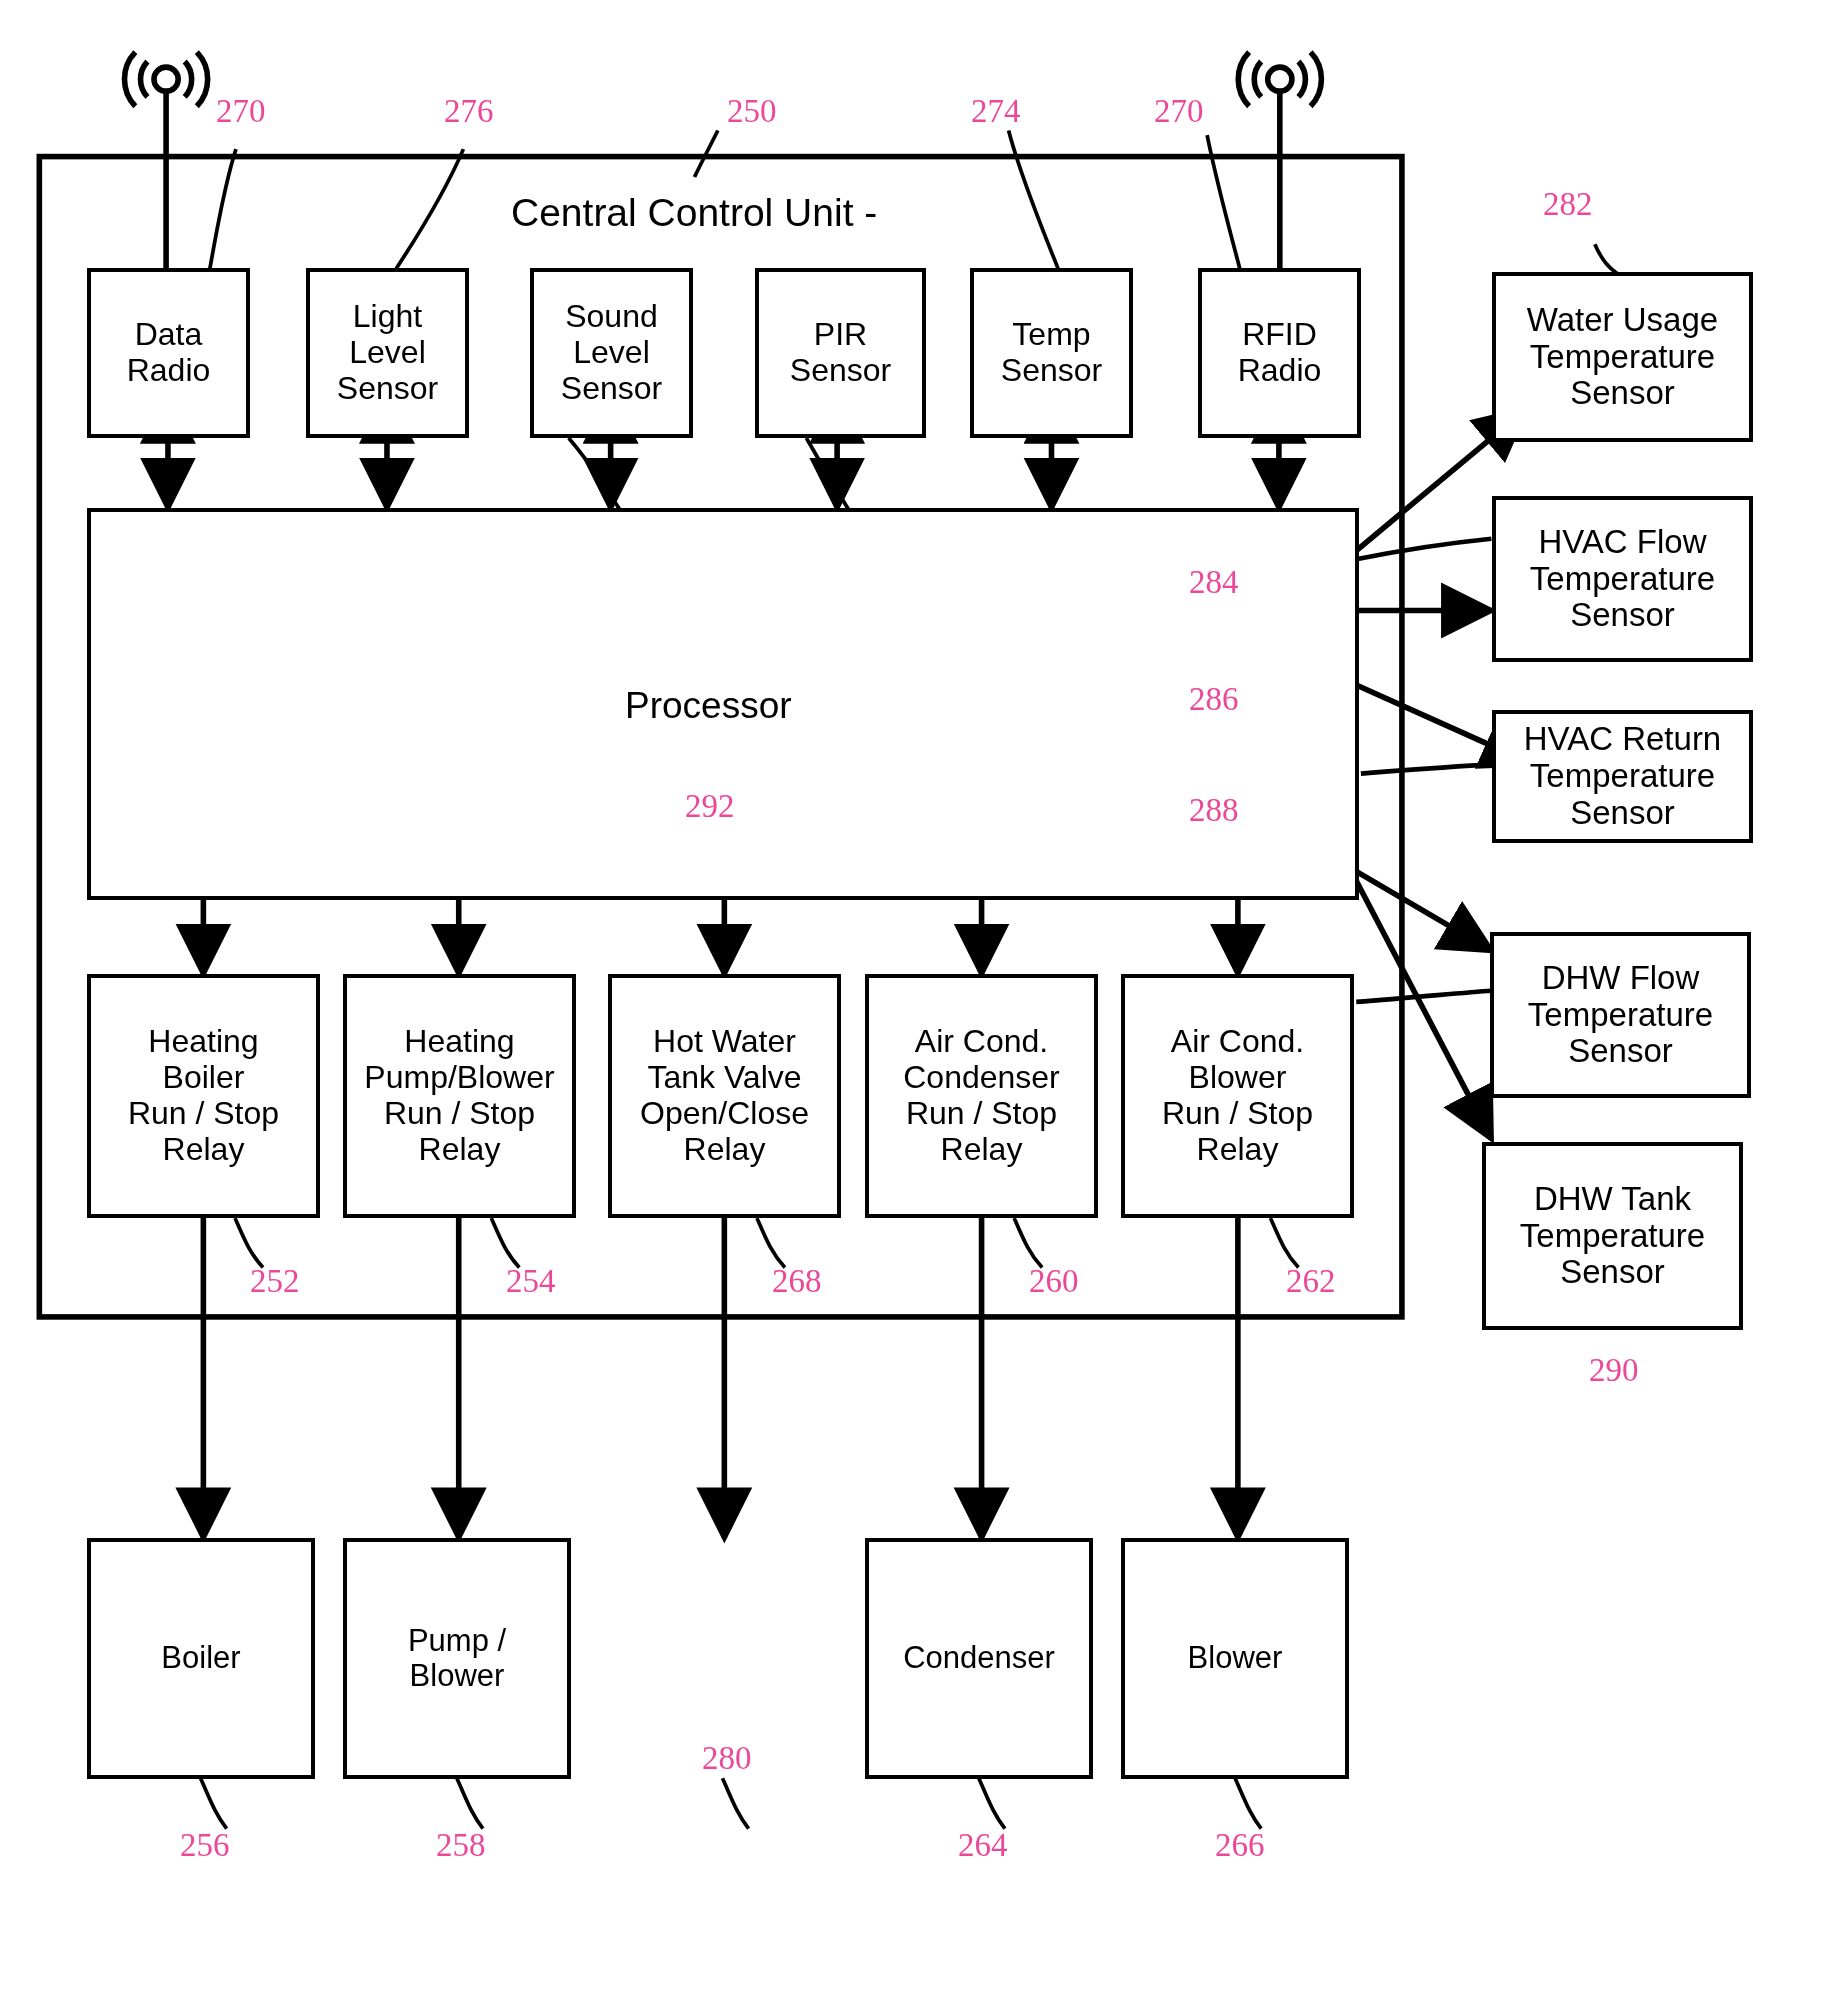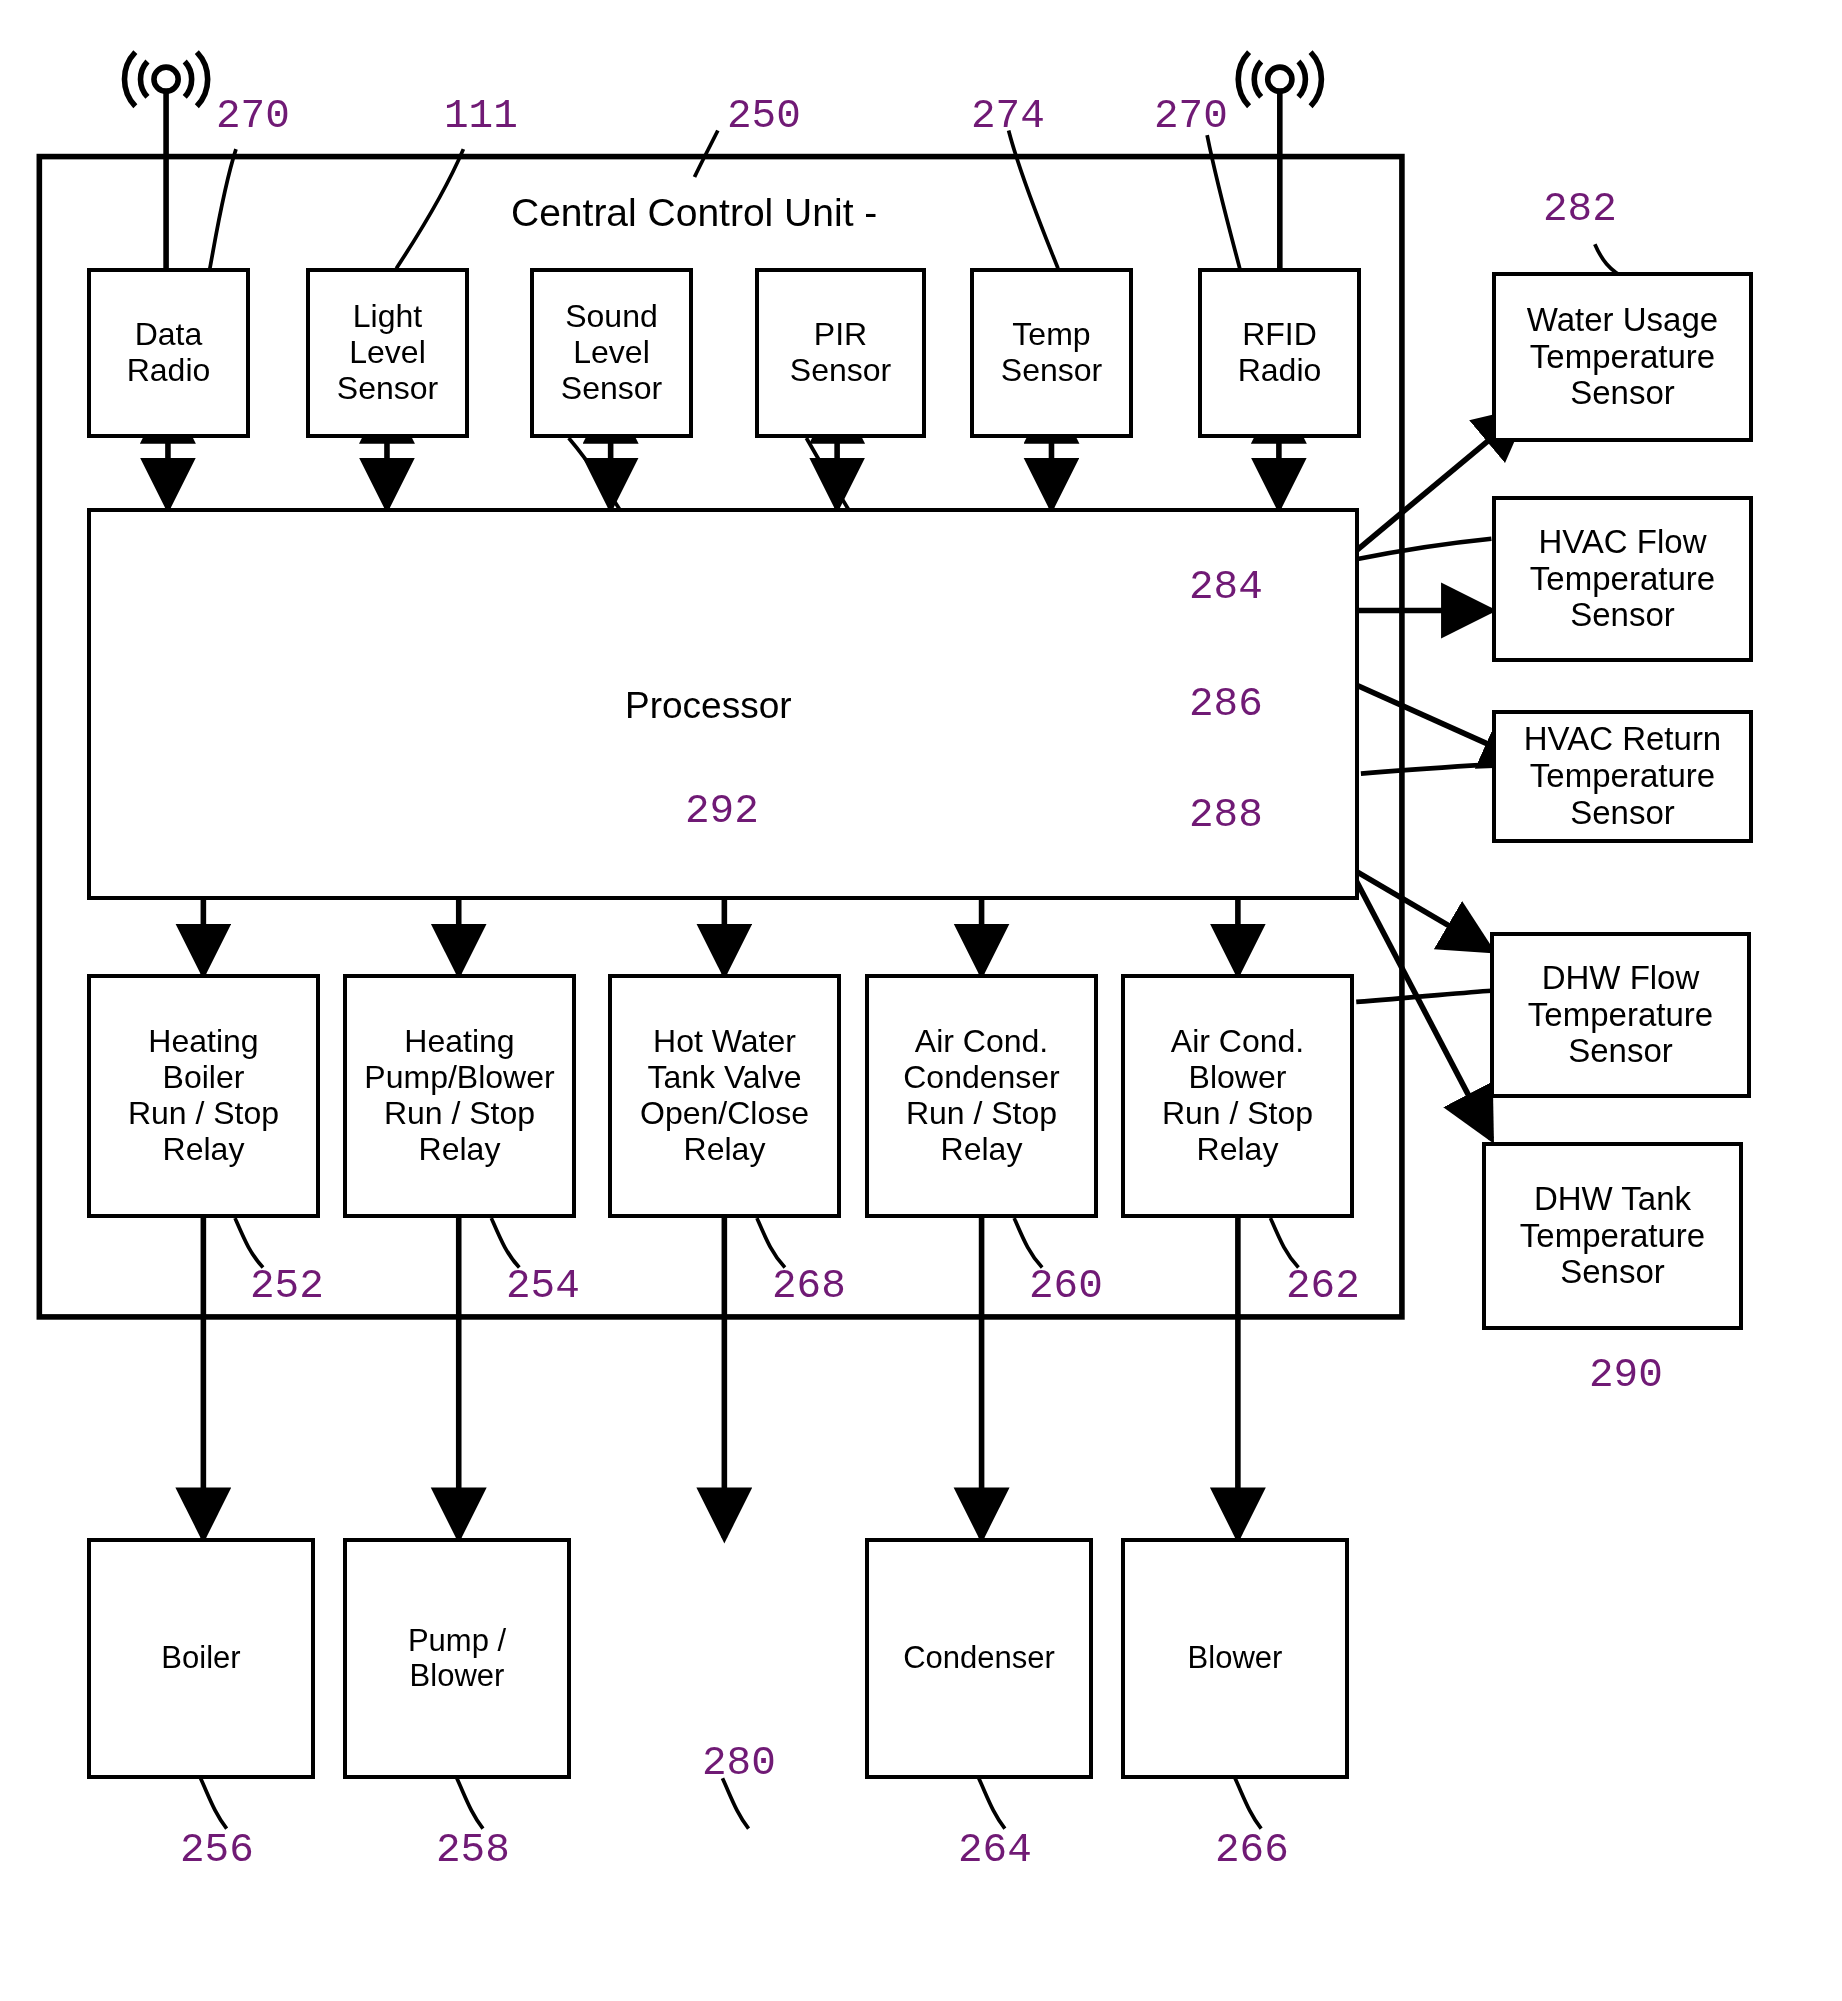--- a/index.html
+++ b/index.html
@@ -39,23 +39,23 @@
     font-family: "Liberation Sans", sans-serif;
   }
   .proc-box {
     position: absolute;
     border: 4.7px solid #000;
     background: #fff;
     box-sizing: border-box;
   }
   .ref {
     position: absolute;
-    font-size: 41px;
-    font-family: Liberation Mono, monospace;
-    color: #701a75;
+    font-size: 33px;
+    font-family: Liberation Serif, serif;
+    color: #ec4899;
     white-space: nowrap;
     letter-spacing: 0px;
   }
   .title {
     position: absolute;
     font-size: 39px;
     white-space: nowrap;
   }
   .proc-label {
     position: absolute;
@@ -164,21 +164,21 @@
     <path d="M1455 1075 C 1520 1070, 1570 1065, 1600 1063" stroke="#000" stroke-width="5" fill="none"></path>
 
     <line x1="1455" y1="945" x2="1600" y2="1222" stroke="#000" stroke-width="6" marker-end="url(#arrowEnd)"></line>
 
     <line x1="1390" y1="625" x2="1452" y2="600" stroke="#000" stroke-width="4"></line>
     <line x1="1390" y1="755" x2="1452" y2="735" stroke="#000" stroke-width="4"></line>
     <line x1="1390" y1="875" x2="1452" y2="900" stroke="#000" stroke-width="4"></line>
   </svg>
 
   <div class="ref" style="left:216px; top:93px;">270</div>
-  <div class="ref" style="left:444px; top:93px;">111</div>
+  <div class="ref" style="left:444px; top:93px;">276</div>
   <div class="ref" style="left:727px; top:93px;">250</div>
   <div class="ref" style="left:971px; top:93px;">274</div>
   <div class="ref" style="left:1154px; top:93px;">270</div>
 
   <div class="title" style="left:511px; top:191px;">Central Control Unit -</div>
 
   <div class="box sensor-text" style="left:87px;  top:268px; width:163px; height:170px;">Data
 Radio</div>
   <div class="box sensor-text" style="left:306px; top:268px; width:163px; height:170px;">Light
 Level

